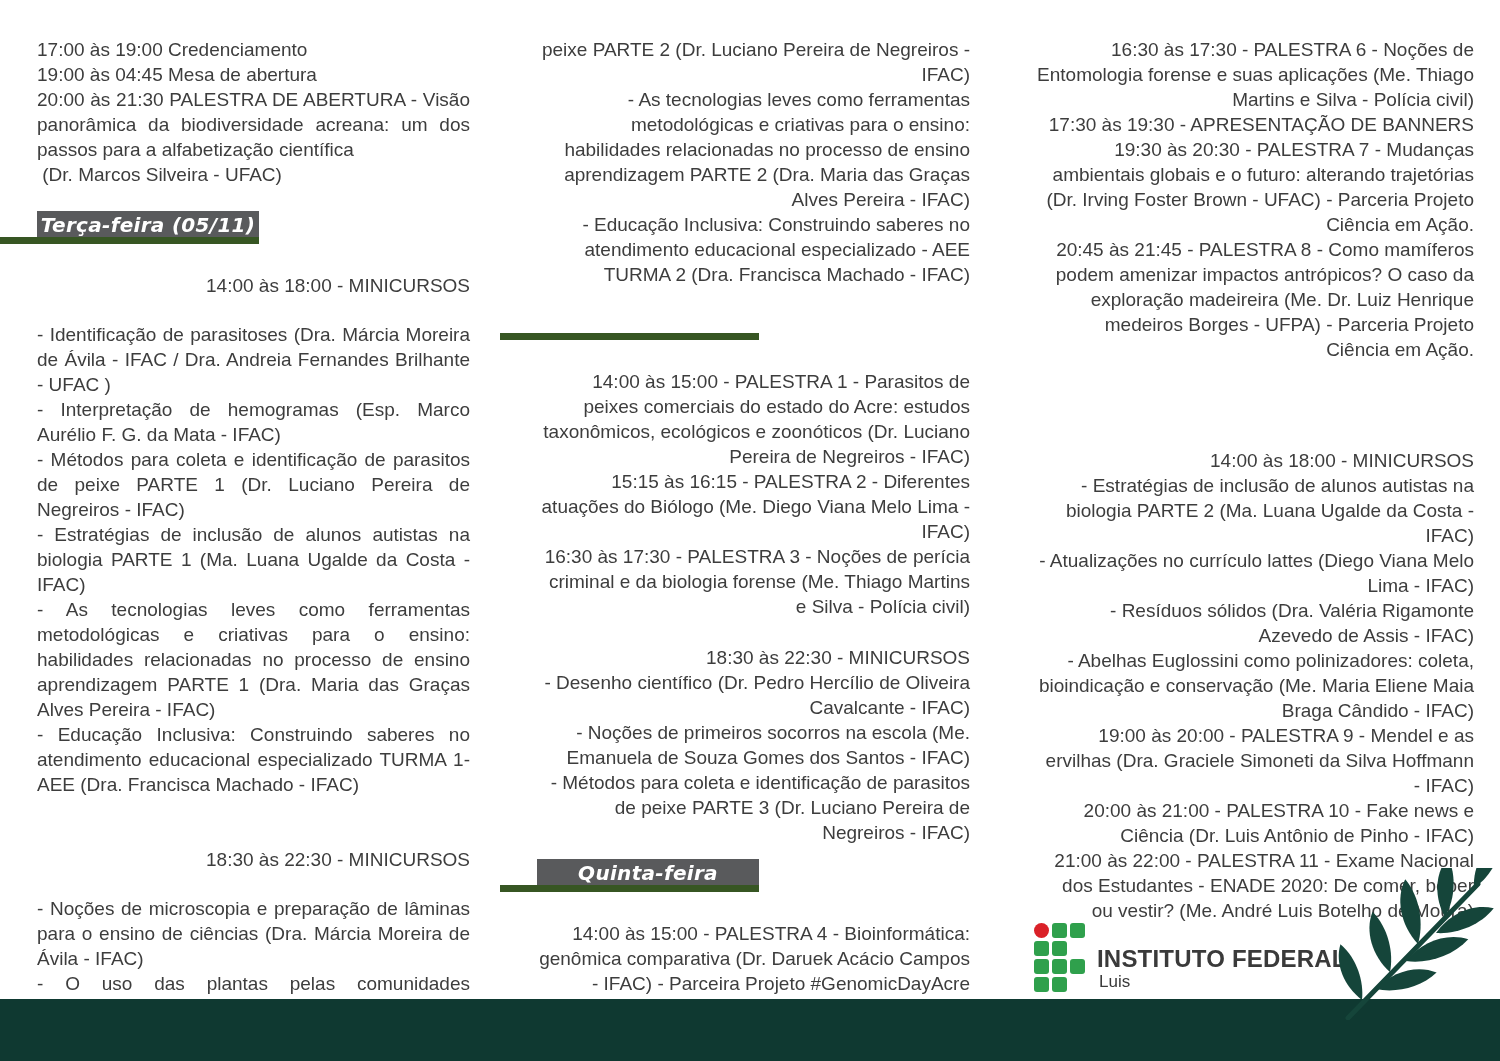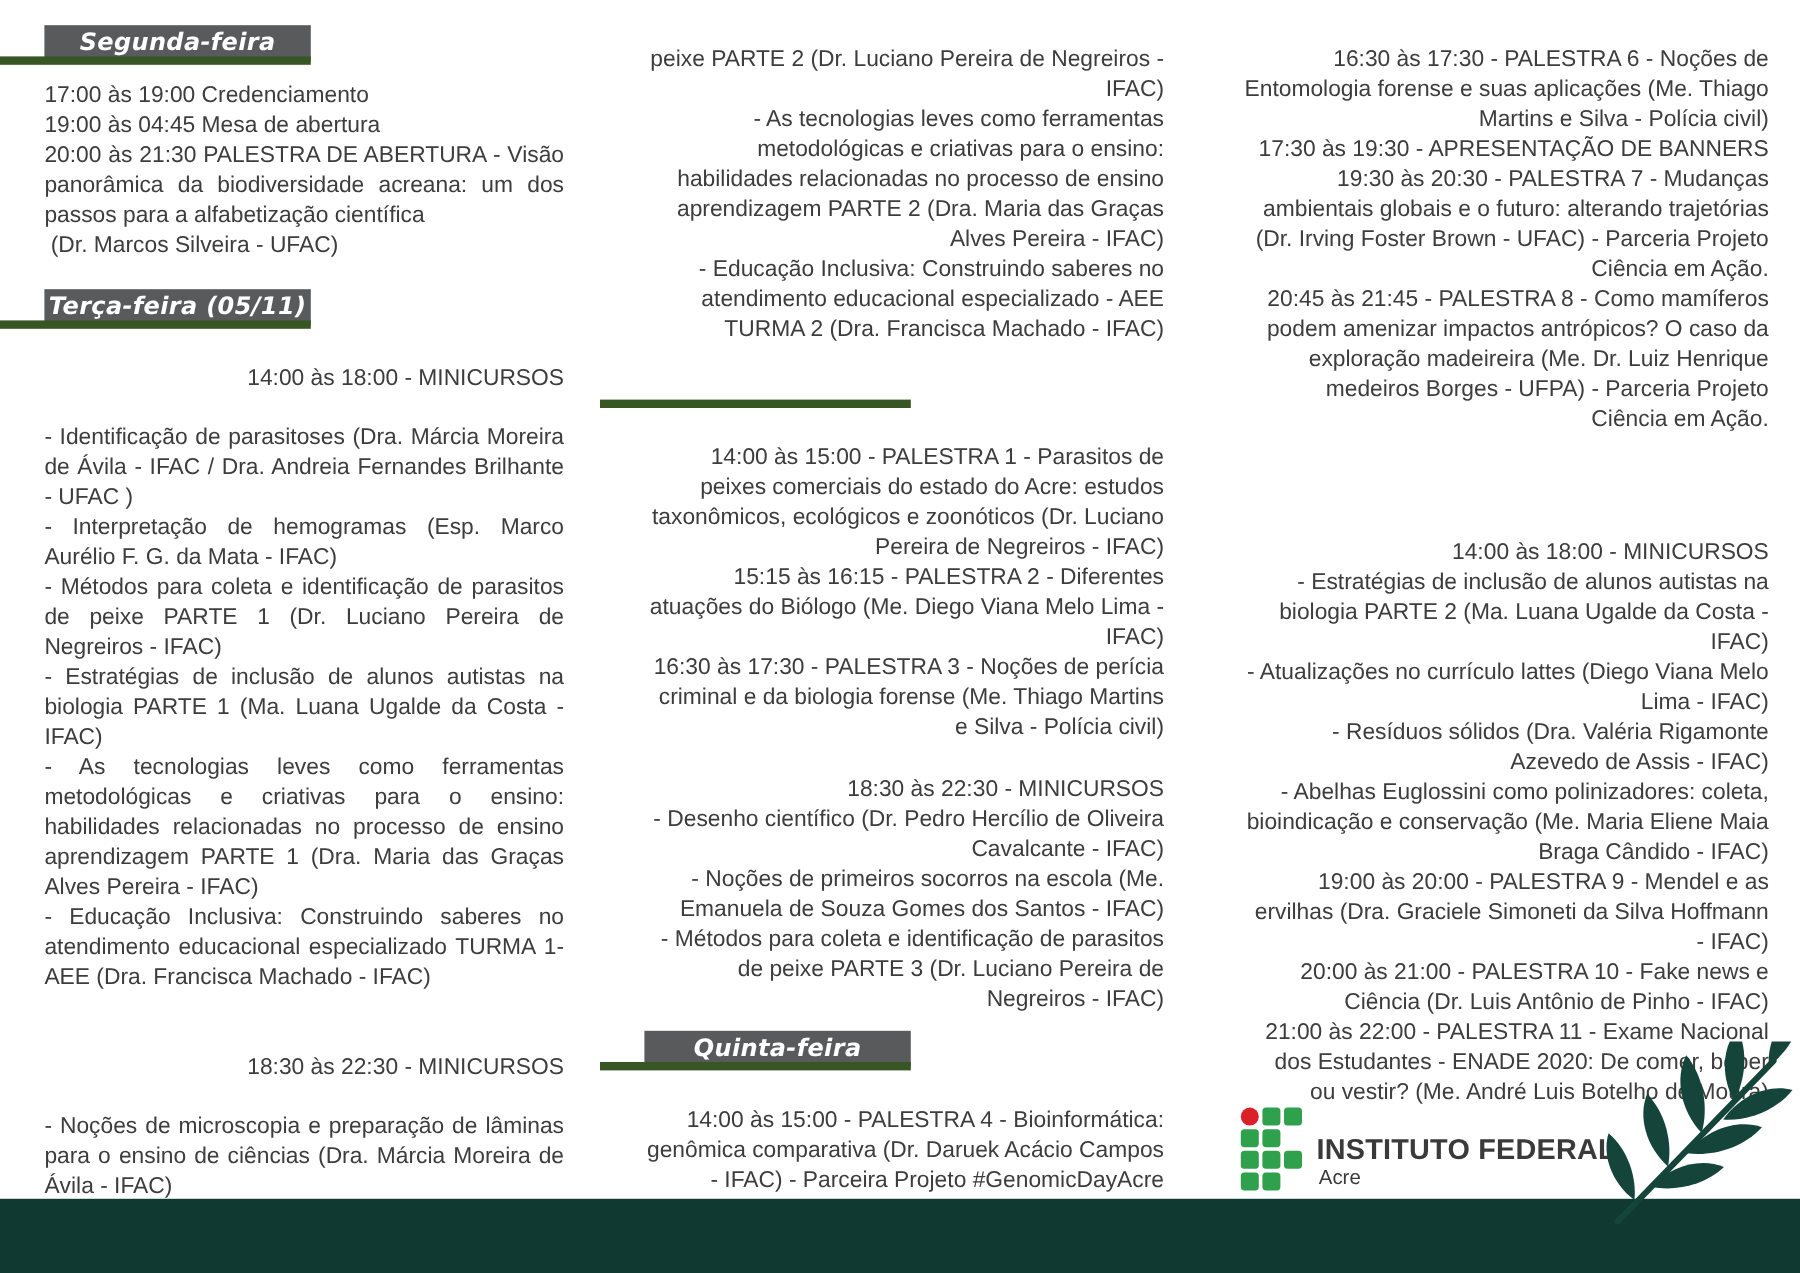--- a/index.html
+++ b/index.html
@@ -33,24 +33,20 @@
   .brand .l2{font-size:17px;color:#3a3a3a;line-height:19px;padding-left:2px;}
 
   .leaf{position:absolute;left:1328px;top:868px;width:170px;height:152px;z-index:2;}
 </style>
 </head>
 <body>
 
 <div id="flyer">
 
   <div class="column" id="col1">
-      <div class="day-heading">
-        <span class="badge">Segunda-feira (04/11)</span>
-        <span class="badge-underline"></span>
-      </div>
       <div class="spacer" style="height: 16px;"></div>
       <p class="para justify"><span>17:00 às 19:00 Credenciamento</span><br><span>19:00 às 04:45 Mesa de abertura</span><br><span>20:00 às 21:30 PALESTRA DE ABERTURA - Visão panorâmica da biodiversidade acreana: um dos passos para a alfabetização científica</span><br><span>&nbsp;(Dr. Marcos Silveira - UFAC)</span></p>
       <div class="spacer" style="height: 24px;"></div>
       <div class="day-heading">
         <span class="badge">Terça-feira (05/11)</span>
         <span class="badge-underline"></span>
       </div>
       <div class="spacer" style="height: 32px;"></div>
       <p class="para"><span>14:00 às 18:00 </span><span class="b">- MINICURSOS</span></p>
       <div class="spacer" style="height: 24px;"></div>
@@ -95,21 +91,21 @@
         <span class="cell empty"></span>
         <span class="cell "></span>
         <span class="cell "></span>
         <span class="cell "></span>
         <span class="cell "></span>
         <span class="cell "></span>
         <span class="cell empty"></span>
       </div>
     <div class="brand">
       <div class="l1">INSTITUTO FEDERAL</div>
-      <div class="l2">Acre</div>
+      <div class="l2">Luis</div>
     </div>
   </div>
 
   <svg class="leaf" viewBox="0 0 170 152" aria-hidden="true">
     <g>
       <path d="M20 150 L150 16" stroke="#15453a" stroke-width="5" stroke-linecap="round" fill="none"></path>
       <g fill="#15453a">
         <path transform="translate(34,132) rotate(-102) scale(0.95)" d="M0 0 C18 -16 44 -20 62 -10 C44 4 18 6 0 0 Z"></path>
         <path transform="translate(62,104) rotate(-97)" d="M0 0 C18 -16 44 -20 62 -10 C44 4 18 6 0 0 Z"></path>
         <path transform="translate(90,76) rotate(-92) scale(1.05)" d="M0 0 C18 -16 44 -20 62 -10 C44 4 18 6 0 0 Z"></path>

